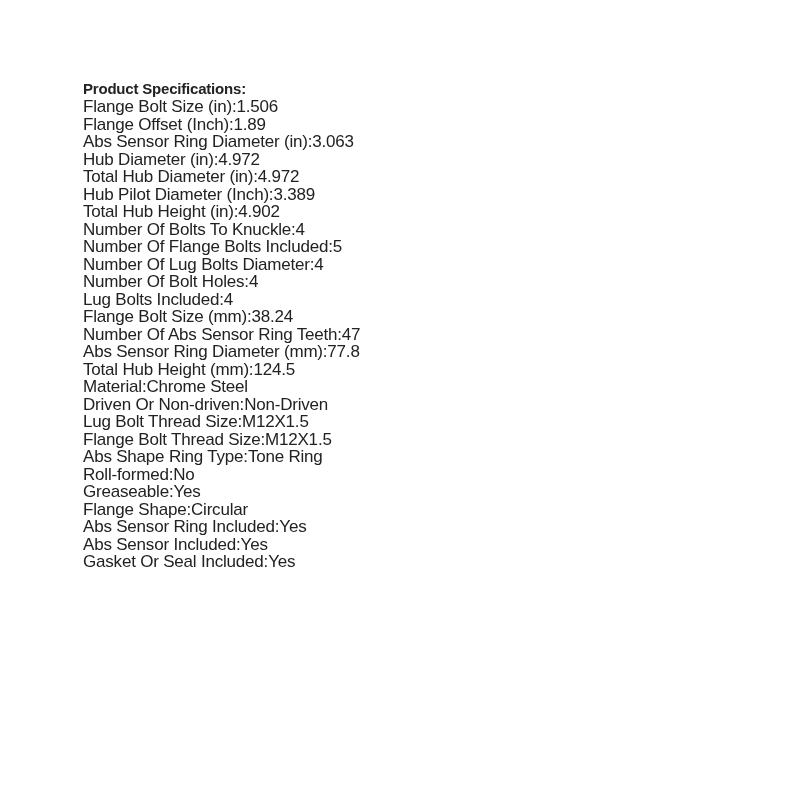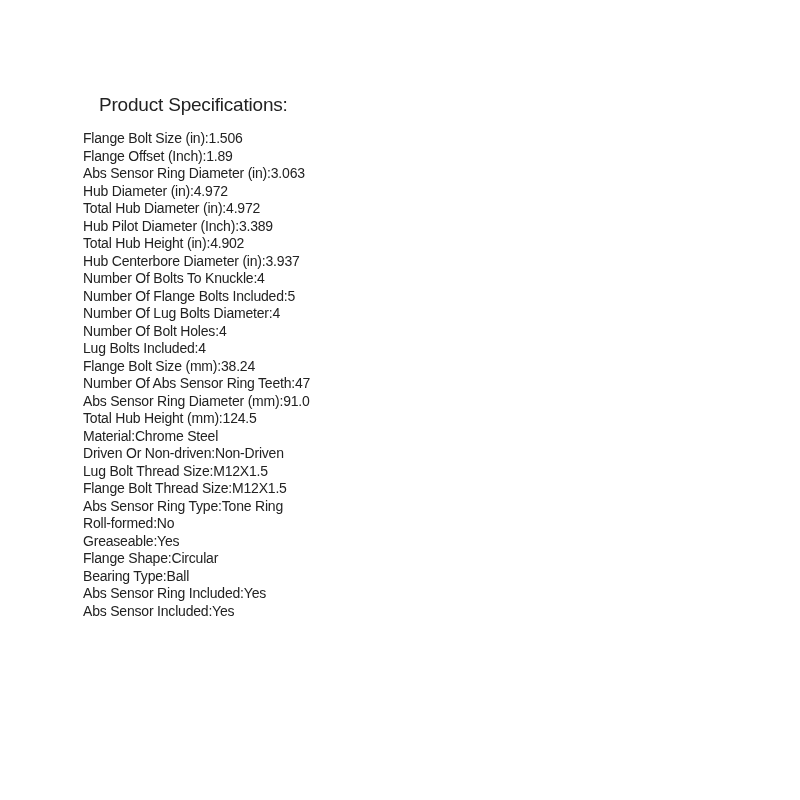--- a/index.html
+++ b/index.html
@@ -13,28 +13,28 @@
     overflow: hidden;
     font-family: "Liberation Sans", "DejaVu Sans", sans-serif;
   }
   .specs-block {
     position: absolute;
     left: 83px;
     top: 80px;
     width: 640px;
   }
   .specs-title {
-    margin: 16px;
-    font-size: 19px;
+    margin: 0;
+    font-size: 15px;
     line-height: 18px;
-    font-weight: 400;
+    font-weight: 700;
     letter-spacing: -0.2px;
   }
   .spec-row {
-    font-size: 14px;
+    font-size: 17px;
     line-height: 17.5px;
     letter-spacing: -0.2px;
     white-space: pre;
   }
 </style>
 </head>
 <body style="background: rgb(255, 255, 255); color: rgb(34, 34, 34);">
 
 <main class="specs-block">
   <h1 class="specs-title">Product Specifications:</h1>
@@ -46,62 +46,61 @@
   <div class="spec-row"><span>Abs Sensor Ring Diameter (in)</span><span>:</span><span>3.063</span></div>
 
   <div class="spec-row"><span>Hub Diameter (in)</span><span>:</span><span>4.972</span></div>
 
   <div class="spec-row"><span>Total Hub Diameter (in)</span><span>:</span><span>4.972</span></div>
 
   <div class="spec-row"><span>Hub Pilot Diameter (Inch)</span><span>:</span><span>3.389</span></div>
 
   <div class="spec-row"><span>Total Hub Height (in)</span><span>:</span><span>4.902</span></div>
 
-  <div class="spec-row"><span>Hub Centerbore Diameter (in)</span><span>:</span><span>3.937</span></div>
 
 
   <div class="spec-row"><span>Number Of Bolts To Knuckle</span><span>:</span><span>4</span></div>
 
 
   <div class="spec-row"><span>Number Of Flange Bolts Included</span><span>:</span><span>5</span></div>
 
 
   <div class="spec-row"><span>Number Of Lug Bolts Diameter</span><span>:</span><span>4</span></div>
 
   <div class="spec-row"><span>Number Of Bolt Holes</span><span>:</span><span>4</span></div>
 
   <div class="spec-row"><span>Lug Bolts Included</span><span>:</span><span>4</span></div>
 
   <div class="spec-row"><span>Flange Bolt Size (mm)</span><span>:</span><span>38.24</span></div>
 
   <div class="spec-row"><span>Number Of Abs Sensor Ring Teeth</span><span>:</span><span>47</span></div>
 
-  <div class="spec-row"><span>Abs Sensor Ring Diameter (mm)</span><span>:</span><span>91.0</span></div>
+  <div class="spec-row"><span>Abs Sensor Ring Diameter (mm)</span><span>:</span><span>77.8</span></div>
 
 
   <div class="spec-row"><span>Total Hub Height (mm)</span><span>:</span><span>124.5</span></div>
 
 
   <div class="spec-row"><span>Material</span><span>:</span><span>Chrome Steel</span></div>
 
   <div class="spec-row"><span>Driven Or Non-driven</span><span>:</span><span>Non-Driven</span></div>
 
   <div class="spec-row"><span>Lug Bolt Thread Size</span><span>:</span><span>M12X1.5</span></div>
 
   <div class="spec-row"><span>Flange Bolt Thread Size</span><span>:</span><span>M12X1.5</span></div>
 
-  <div class="spec-row"><span>Abs Sensor Ring Type</span><span>:</span><span>Tone Ring</span></div>
+  <div class="spec-row"><span>Abs Shape Ring Type</span><span>:</span><span>Tone Ring</span></div>
 
 
   <div class="spec-row"><span>Roll-formed</span><span>:</span><span>No</span></div>
 
   <div class="spec-row"><span>Greaseable</span><span>:</span><span>Yes</span></div>
 
   <div class="spec-row"><span>Flange Shape</span><span>:</span><span>Circular</span></div>
 
-  <div class="spec-row"><span>Bearing Type</span><span>:</span><span>Ball</span></div>
 
   <div class="spec-row"><span>Abs Sensor Ring Included</span><span>:</span><span>Yes</span></div>
 
   <div class="spec-row"><span>Abs Sensor Included</span><span>:</span><span>Yes</span></div>
 
+  <div class="spec-row"><span>Gasket Or Seal Included</span><span>:</span><span>Yes</span></div>
 </div>
 </main>
 
 </body></html>

